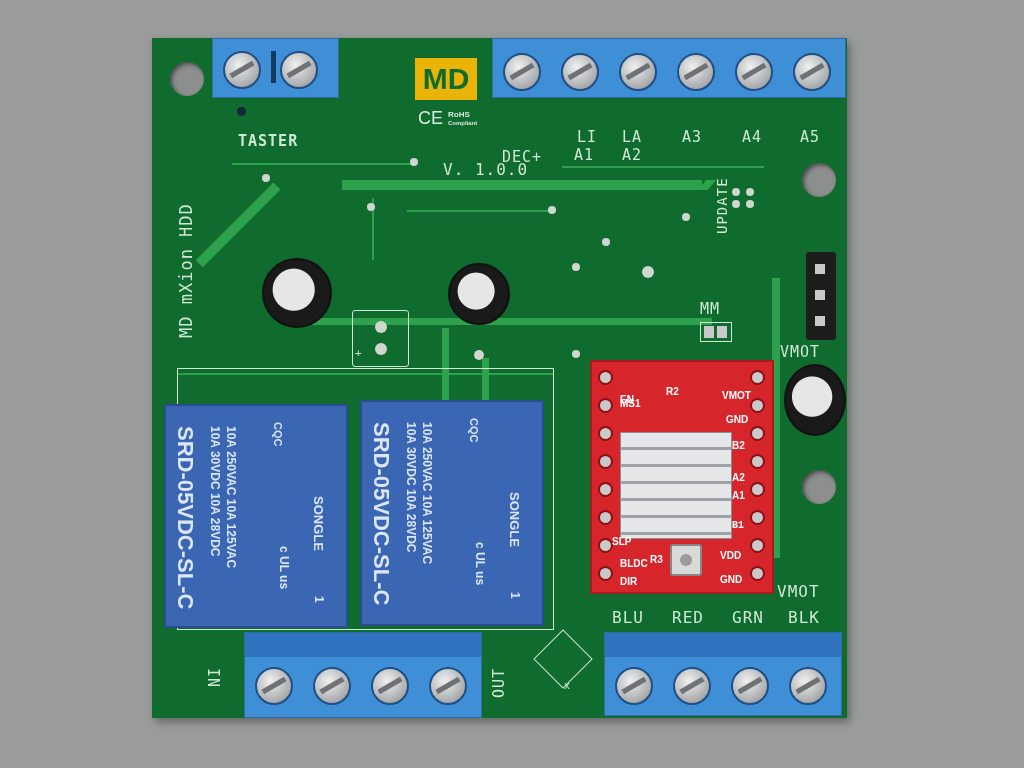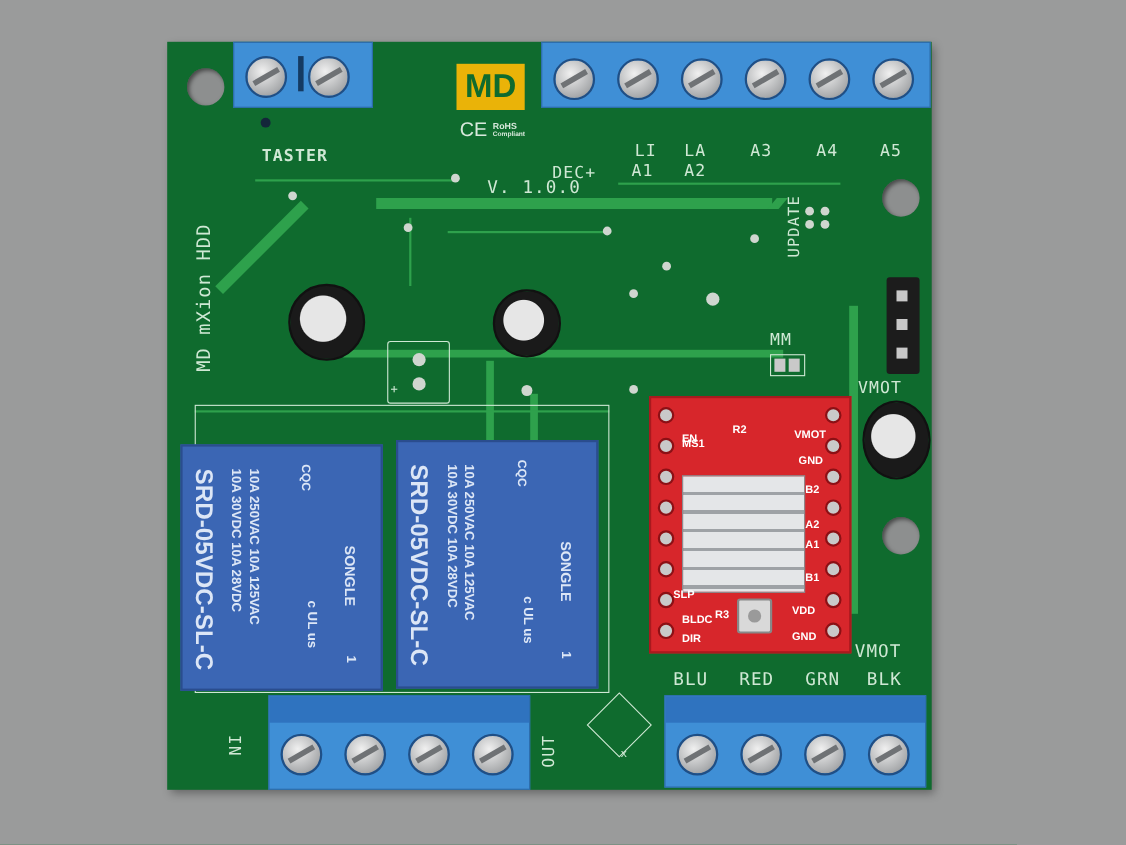--- a/index.html
+++ b/index.html
@@ -173,21 +173,21 @@
     <div class="dlabel" style="left:28px;top:36px;">MS1</div>
     <div class="dlabel" style="left:20px;top:174px;">SLP</div>
     <div class="dlabel" style="left:28px;top:196px;">BLDC</div>
     <div class="dlabel" style="left:28px;top:214px;">DIR</div>
 
     <div class="dlabel" style="left:130px;top:28px;">VMOT</div>
     <div class="dlabel" style="left:134px;top:52px;">GND</div>
     <div class="dlabel" style="left:140px;top:78px;">B2</div>
     <div class="dlabel" style="left:140px;top:110px;">A2</div>
     <div class="dlabel" style="left:140px;top:128px;">A1</div>
-    <div class="dlabel" style="left:140px;top:158px;">B1</div>
+    <div class="dlabel" style="left:140px;top:158px;font-family:Liberation Mono, monospace;">B1</div>
     <div class="dlabel" style="left:128px;top:188px;">VDD</div>
     <div class="dlabel" style="left:128px;top:212px;">GND</div>
 
     <div class="dlabel" style="left:74px;top:24px;">R2</div>
     <div class="dlabel" style="left:58px;top:192px;">R3</div>
     <div class="abs" style="left:78px;top:182px;width:28px;height:28px;background:#d9d9d9;border:2px solid #888;border-radius:3px;">
       <div class="abs" style="left:8px;top:8px;width:12px;height:12px;border-radius:50%;background:#9a9a9a;"></div>
     </div>
   </div>
 

